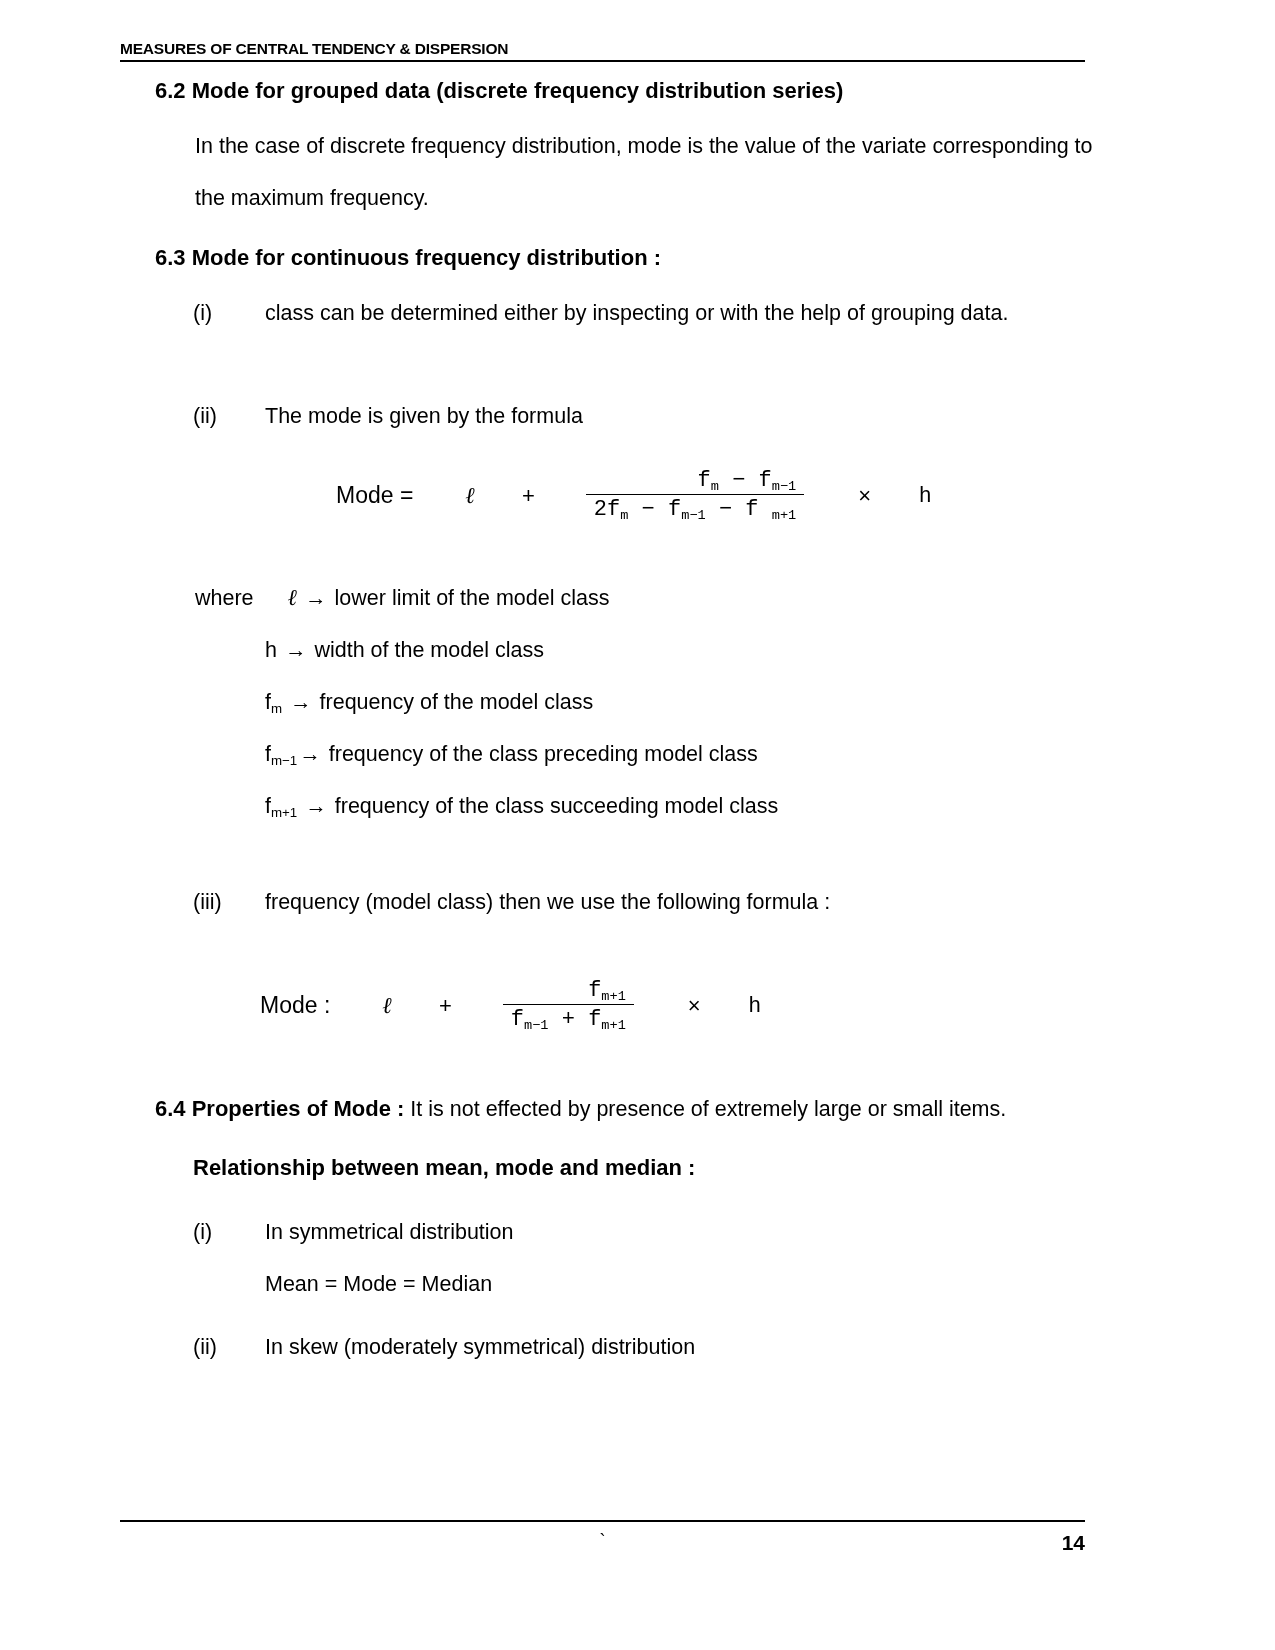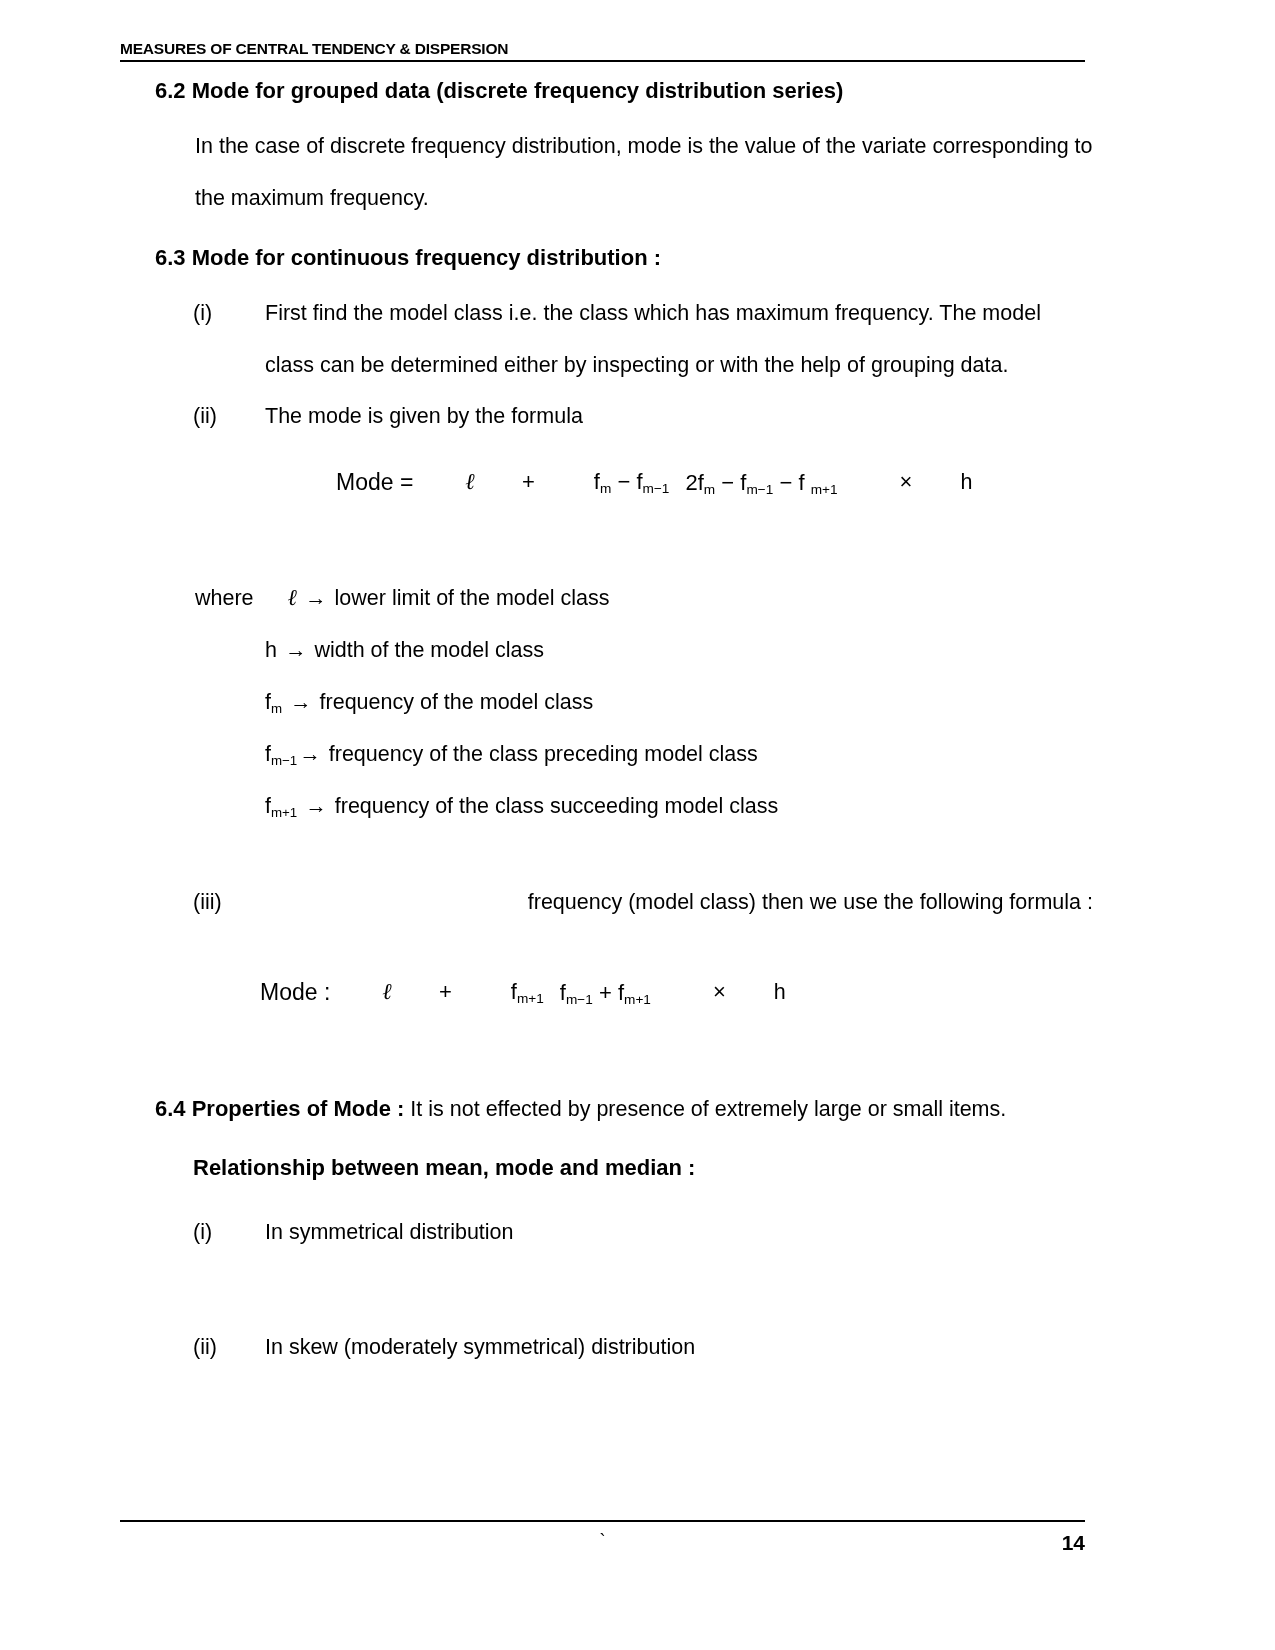--- a/index.html
+++ b/index.html
@@ -131,24 +131,25 @@
     font-size: 23px;
     gap: 44px;
   }
   .formula-label {
     font-size: 23px;
     padding-right: 8px;
     white-space: nowrap;
   }
   .frac {
     display: inline-flex;
-    flex-direction: row;
-    align-items: center;
+    flex-direction: column;
+    align-items: flex-end;
     vertical-align: middle;
     margin: 0 4px;
+    font-family: Liberation Mono, monospace;
   }
   .frac .num,
   .frac .den {
     font-size: 22px;
     padding: 0 8px 1px 8px;
     white-space: nowrap;
     line-height: 1.15;
   }
   .frac .bar {
     width: 100%;
@@ -177,21 +178,20 @@
     <div class="blk para" style="left:195px; top:120px; width:900px;">
       <div>In the case of discrete frequency distribution, mode is the value of the variate corresponding to</div>
       <div>the maximum frequency.</div>
     </div>
 
     <div class="blk h2" style="left:155px; top:245px;">6.3 Mode for continuous frequency distribution :</div>
 
     <div class="blk numbered" style="left:193px; top:287px; width:900px;">
       <span class="marker">(i)</span>
       <div class="body">
-        <div>First find the model class i.e. the class which has maximum frequency. The model</div>
         <div>class can be determined either by inspecting or with the help of grouping data.</div>
       </div>
     </div>
 
     <div class="blk numbered" style="left:193px; top:390px; width:900px;">
       <span class="marker">(ii)</span>
       <div class="body">
         <div>The mode is given by the formula</div>
       </div>
     </div>
@@ -243,21 +243,21 @@
         <span class="var">f</span><sub>m−1</sub><span class="arrow">→</span>
         <span>frequency of the class preceding  model class</span>
       </div>
       <div class="para nowrap" style="padding-left:70px;">
         <span class="var">f</span><sub>m+1</sub>
         <span class="arrow">→</span>
         <span>frequency of the class succeeding model class</span>
       </div>
     </div>
 
-    <div class="blk numbered" style="left:193px; top:876px; width:900px;text-align:right;">
+    <div class="blk numbered" style="left:193px; top:876px; width:900px;">
       <span class="marker">(iii)</span>
       <div class="body">
         <div>frequency (model class) then we use the following formula :</div>
       </div>
     </div>
 
     <div class="blk" style="left:260px; top:978px;">
       <div class="formula-row">
         <span class="formula-label">Mode :</span>
         <span class="ell">ℓ</span>
@@ -281,20 +281,21 @@
     <div class="blk" style="left:155px; top:1083px; width:940px;">
       <span class="h2">6.4 Properties of Mode :</span><span class="para"> It is not effected by presence of extremely large or small items.</span>
     </div>
 
     <div class="blk h2" style="left:193px; top:1155px;">Relationship between mean, mode and median :</div>
 
     <div class="blk numbered" style="left:193px; top:1206px; width:900px;">
       <span class="marker">(i)</span>
       <div class="body">
         <div> In symmetrical distribution</div>
+        <div>Mean = Mode = Median</div>
       </div>
     </div>
 
     <div class="blk numbered" style="left:193px; top:1321px; width:900px;">
       <span class="marker">(ii)</span>
       <div class="body">
         <div>In skew (moderately symmetrical) distribution</div>
       </div>
     </div>
 

